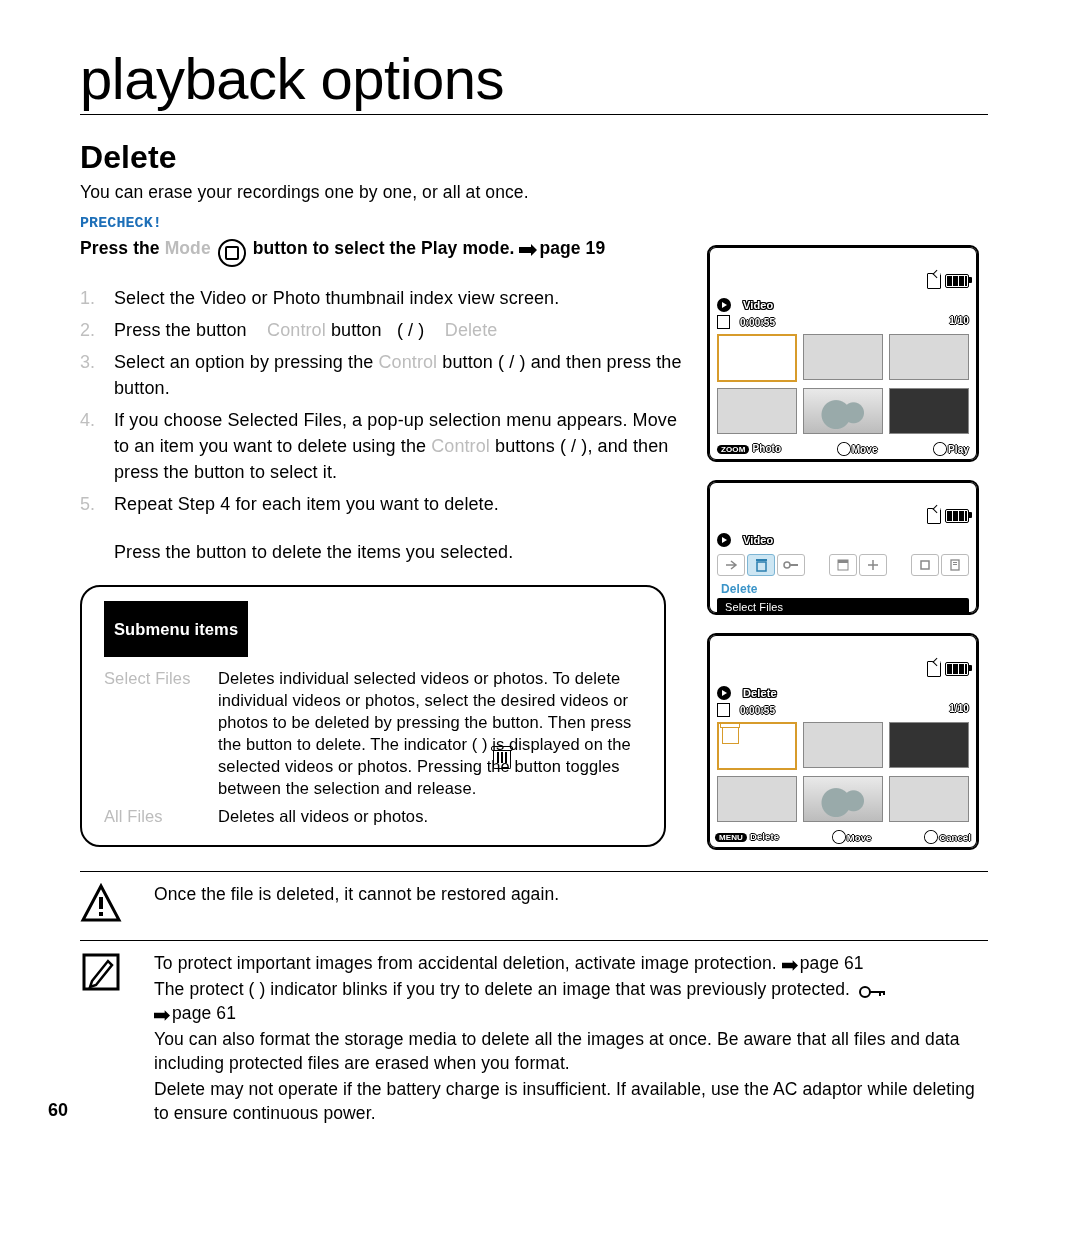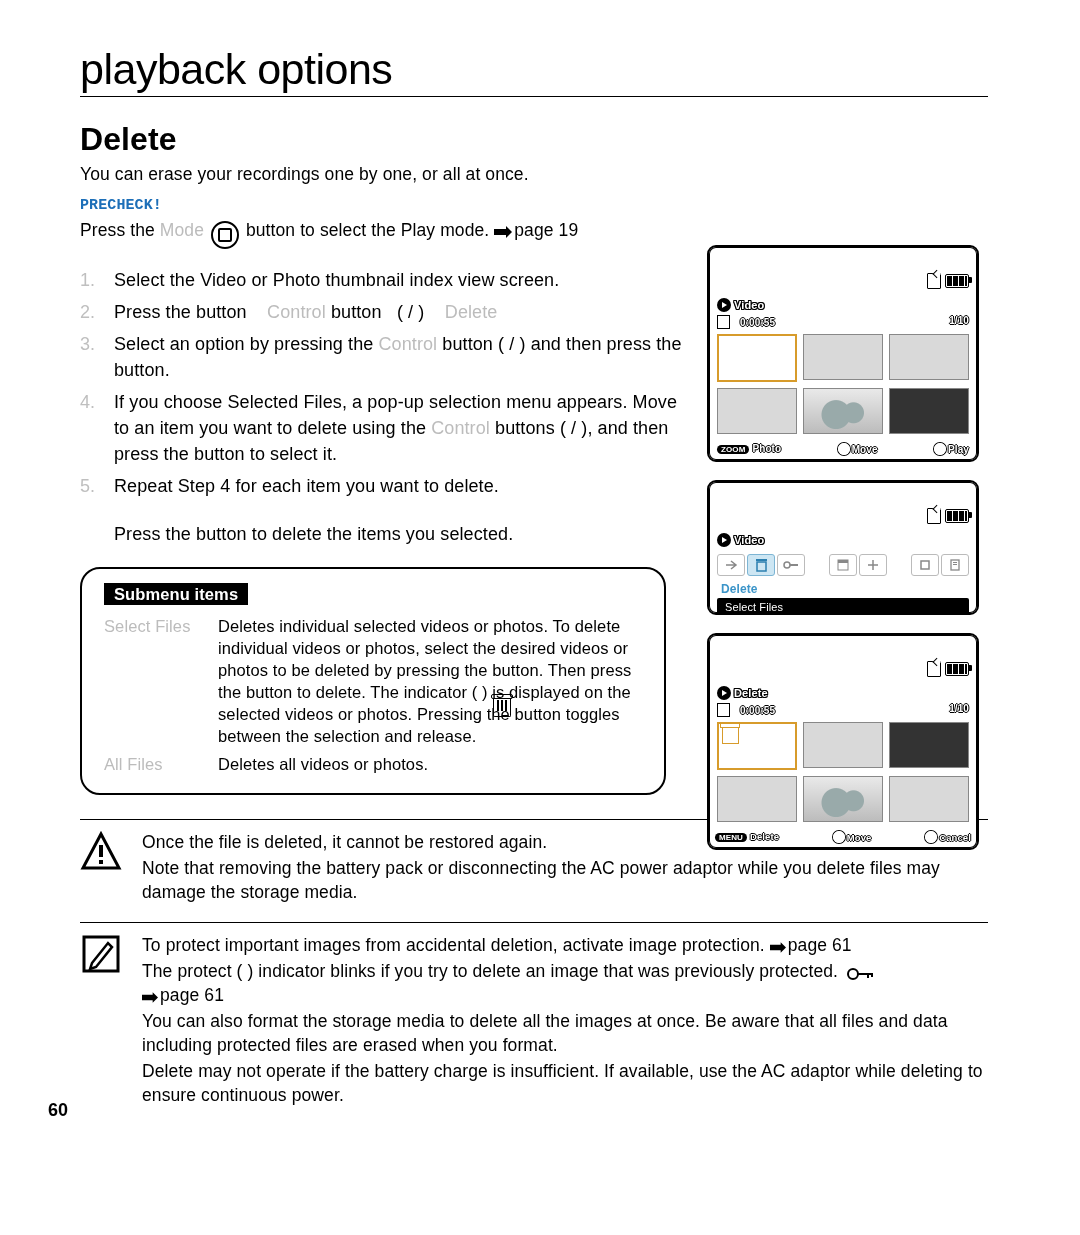--- a/index.html
+++ b/index.html
@@ -12,21 +12,21 @@
     box-sizing:border-box;
     letter-spacing:0.1px;
   }
   .page{
     position:absolute;
     left:80px;
     top:45px;
     width:920px;
   }
   .chapter-title{
-    font-size:43px;
+    font-size:58px;
     font-weight:400;
     letter-spacing:-0.5px;
     margin:0 0 2px 0;
   }
   .rule{
     border:none;
     border-top:1.5px solid #000;
     margin:0 0 24px 0;
     width:908px;
   }
@@ -42,20 +42,21 @@
   .precheck{
     color:#1d6fb8;
     font-weight:700;
     font-size:15px;
     margin-bottom:6px;
     font-family:Liberation Mono, monospace;
   }
   .precheck-line{
     font-size:17.5px;
     margin-bottom:18px;
+    font-weight:bold;
   }
   .mode-icon{
     display:inline-flex;align-items:center;justify-content:center;
     width:24px;height:24px;border:2.5px solid #000;border-radius:50%;
     vertical-align:-6px;margin:0 2px;background:#fff;
   }
   .mode-icon::before{content:"";width:10px;height:10px;border:2px solid #000;border-radius:2px;}
   .arrow-page{display:inline-block;vertical-align:-2px;margin-right:2px;}
   .greyed{color:#bcbcbc;}
 
@@ -73,58 +74,58 @@
     border:2.5px solid #000;
     border-radius:20px;
     margin-top:20px;
     padding:14px 22px 18px 22px;
     box-sizing:border-box;
     font-size:16.5px;
     line-height:22px;
   }
   .submenu-tag{
     display:inline-block;background:#000;color:#fff;
-    font-weight:700;padding:0 10px;font-size:16.5px;
+    font-weight:700;padding:17px 10px;font-size:16.5px;
     margin-bottom:8px;
   }
   .sm-row{display:flex;gap:14px;margin-top:2px;}
   .sm-label{color:#bcbcbc;min-width:100px;}
   .sm-desc{flex:1;}
   .trash-icon{
     display:inline-block;width:16px;height:18px;
     border:1.5px solid #000;border-top:none;position:relative;
     border-radius:0 0 2px 2px;vertical-align:-3px;margin:0 2px;
   }
   .trash-icon::before{content:"";position:absolute;top:-4px;left:-3px;width:20px;height:3px;border:1.5px solid #000;border-radius:2px;}
   .trash-icon::after{content:"";position:absolute;top:2px;left:3px;width:2px;height:11px;background:#000;box-shadow:4px 0 #000,8px 0 #000;}
   .key-icon{
     display:inline-block;vertical-align:-4px;margin:0 3px;
   }
 
   
   .callouts{width:908px;margin-top:24px;}
-  .callout{display:flex;gap:20px;border-top:1.5px solid #000;padding:10px 0 16px 0;font-size:17.5px;line-height:24px;}
+  .callout{display:flex;gap:32px;border-top:1.5px solid #000;padding:10px 0 16px 0;font-size:17.5px;line-height:24px;}
   .callout:last-child{padding-bottom:6px;}
   .co-icon{width:42px;height:42px;}
   .co-body{flex:1;}
   .cb-line{margin-bottom:2px;}
 
   
   .shots{position:absolute;left:707px;top:245px;width:272px;}
   .lcd{
     width:272px;background:#fff;border:2px solid #000;border-radius:9px;
     margin-bottom:18px;box-sizing:border-box;overflow:hidden;
     font-size:11px;
     box-shadow:0 0 0 1px #000 inset;
   }
   .lcd-top{display:flex;align-items:center;justify-content:space-between;
     padding:3px 8px;color:#fff;
     text-shadow:-1px 0 #000,1px 0 #000,0 -1px #000,0 1px #000,-1px -1px #000,1px 1px #000,-1px 1px #000,1px -1px #000;
     font-weight:700;}
-  .play-ico{display:inline-flex;align-items:center;gap:3px;margin-top:48px;}
+  .play-ico{display:inline-flex;align-items:center;gap:12px;margin-top:48px;}
   .play-ico .c{width:14px;height:14px;border-radius:50%;background:#000;display:inline-flex;align-items:center;justify-content:center;}
   .play-ico .c::before{content:"";border-left:5px solid #fff;border-top:3px solid transparent;border-bottom:3px solid transparent;margin-left:1px;}
   .batt{display:inline-flex;align-items:center;gap:4px;}
   .card{width:12px;height:14px;border:1.5px solid #000;background:#fff;border-radius:1px;position:relative;}
   .card::before{content:"";position:absolute;top:0;right:-1px;width:5px;height:5px;background:#fff;border-left:1.5px solid #000;border-bottom:1.5px solid #000;transform:rotate(45deg);transform-origin:top right;}
   .batg{width:22px;height:12px;border:1.5px solid #000;border-radius:2px;background:#fff;position:relative;}
   .batg::before{content:"";position:absolute;left:1px;top:1px;right:1px;bottom:1px;
     background:repeating-linear-gradient(90deg,#000 0 5px,#fff 5px 6px);}
   .batg::after{content:"";position:absolute;right:-4px;top:2px;width:3px;height:6px;background:#000;border-radius:0 1px 1px 0;}
   .lcd-sub{display:flex;justify-content:space-between;padding:0 8px 2px 8px;color:#fff;
@@ -238,21 +239,20 @@
 
   <div class="callouts">
     <div class="callout">
       <svg class="co-icon" viewBox="0 0 42 42">
           <path d="M21 4 39 38H3z" fill="none" stroke="#000" stroke-width="3"></path>
           <rect x="19" y="15" width="4" height="12" fill="#000"></rect>
           <rect x="19" y="30" width="4" height="4" fill="#000"></rect>
         </svg>
       <div class="co-body">
         <div class="cb-line">Once the file is deleted, it cannot be restored again.</div>
-        <div class="cb-line">Note that removing the battery pack or disconnecting the AC power adaptor while you delete files may damage the storage media.</div>
       </div>
     </div>
     <div class="callout">
       <svg class="co-icon" viewBox="0 0 42 42">
           <rect x="4" y="4" width="34" height="34" fill="none" stroke="#000" stroke-width="3"></rect>
           <path d="M12 30 28 10l4 4L16 34l-6 2z" fill="none" stroke="#000" stroke-width="2.5"></path>
         </svg>
       <div class="co-body">
         <div class="cb-line"><span>To protect important images from accidental deletion, activate image protection. </span><svg class="arrow-page" width="16" height="11" viewBox="0 0 18 12">
               <path d="M0 3h12V0l6 6-6 6V9H0z" fill="#000"></path>

